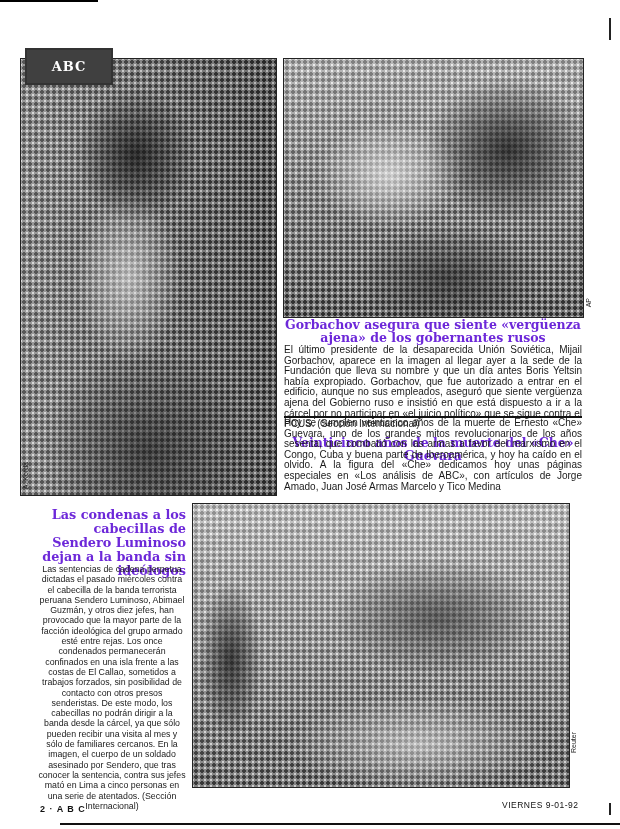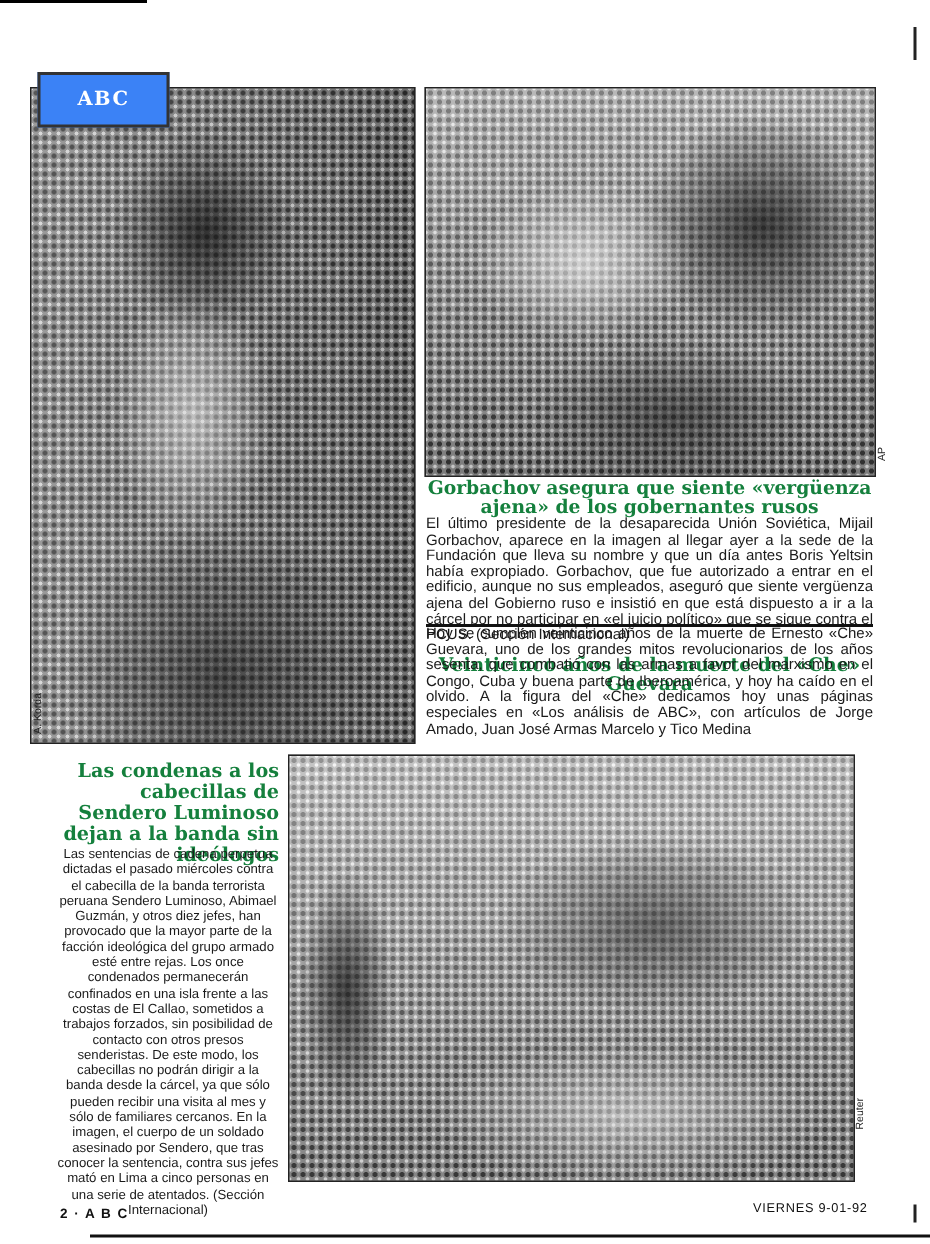--- a/index.html
+++ b/index.html
@@ -44,37 +44,37 @@
   .photo-sendero .shade {
     position: absolute; inset: 0;
     background:
       radial-gradient(ellipse 12% 40% at 10% 55%, rgba(20,20,20,0.7), transparent 70%),
       radial-gradient(ellipse 40% 30% at 65% 40%, rgba(40,40,40,0.55), transparent 70%),
       radial-gradient(ellipse 50% 25% at 60% 85%, rgba(235,235,235,0.55), transparent 70%),
       linear-gradient(180deg, rgba(245,245,245,0.55), rgba(120,120,120,0.3));
   }
 
   .logo-badge {
-    left: 25px; top: 48px; width: 84px; height: 33px; background: #3b82f6; border: 2px solid #333;
+    left: 25px; top: 48px; width: 84px; height: 33px; background: #404040; border: 2px solid #333;
     display: flex; align-items: center; justify-content: center;
   }
   .logo-badge span {
     color: #fff; font-family: "DejaVu Serif", serif; font-weight: bold; font-size: 13px; letter-spacing: 1px;
   }
 
   .credit {
     font-family: "Liberation Sans", sans-serif; font-size: 7px; color: #222;
     writing-mode: vertical-rl; transform: rotate(180deg);
   }
   .credit-che { left: 22px; top: 462px; }
   .credit-gorb { left: 585px; top: 298px; }
   .credit-sendero { left: 570px; top: 732px; }
 
   .headline {
-    font-family: "DejaVu Serif", serif; font-weight: bold; color: #15803d; text-align: center; line-height: 1.05;
+    font-family: "DejaVu Serif", serif; font-weight: bold; color: #6d28d9; text-align: center; line-height: 1.05;
   }
   .body-text {
     font-family: "Liberation Sans", sans-serif; font-size: 10px; line-height: 10.6px; color: #1a1a1a;
     text-align: justify;
   }
 
   .gorb-head { left: 284px; top: 318px; width: 298px; font-size: 12.5px; }
   .gorb-body { left: 284px; top: 345px; width: 298px; }
   .rule-mid { left: 284px; top: 416px; width: 298px; height: 2px; background: #111; }
   .che-head { left: 284px; top: 436px; width: 298px; font-size: 12.5px; }

